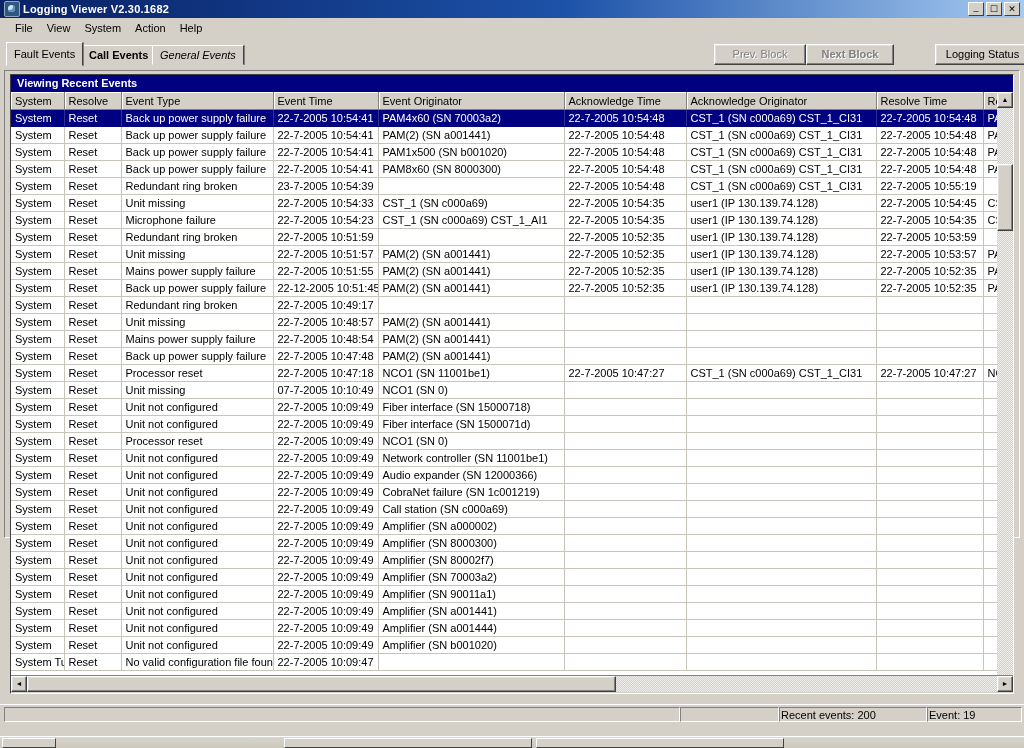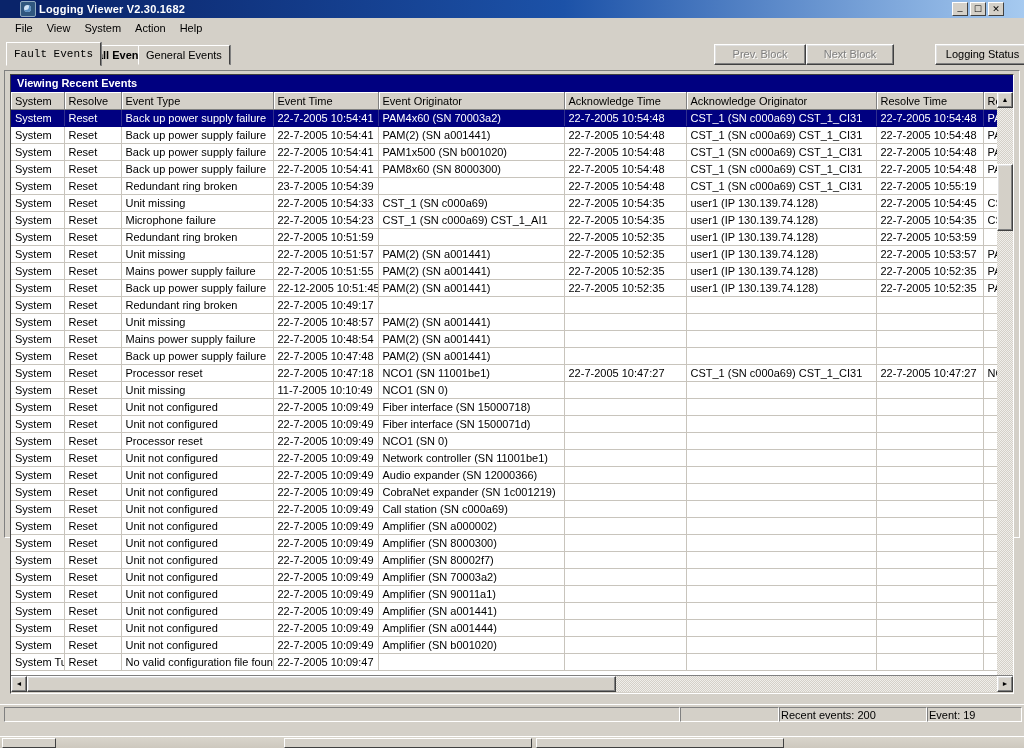--- a/index.html
+++ b/index.html
@@ -21,21 +21,21 @@
 
   
   .titlebar {
     position: absolute;
     left: 0; top: 0;
     width: 1024px; height: 18px;
     background: linear-gradient(to right, #0a246a 0%, #0a246a 5%, #1c52a8 55%, #a6caf0 100%);
     display: flex;
     align-items: center;
     box-sizing: border-box;
-    padding: 0 18px;
+    padding: 0 2px;
   }
   .title-icon {
     width: 14px; height: 14px;
     margin: 0 3px 0 2px;
     background: #30577f;
     border: 1px solid #8fa8c0;
     border-radius: 2px;
     position: relative;
     flex: 0 0 auto;
   }
@@ -112,21 +112,20 @@
     white-space: nowrap;
     cursor: default;
   }
   .tab.active {
     top: 1px;
     height: 24px;
     line-height: 22px;
     font-weight: normal;
     z-index: 3;
     border-bottom-color: #d4d0c8;
-    font-family: Liberation Mono, monospace;
   }
 
   
   .tb-btn {
     position: absolute;
     height: 21px;
     background: #d4d0c8;
     border: 1px solid;
     border-color: #ffffff #404040 #404040 #ffffff;
     box-shadow: inset -1px -1px 0 #808080, inset 1px 1px 0 #dfdfdf;
@@ -342,24 +341,24 @@
     <div class="menu-item">File</div>
     <div class="menu-item">View</div>
     <div class="menu-item">System</div>
     <div class="menu-item">Action</div>
     <div class="menu-item">Help</div>
   </div>
 
   <div class="tabstrip">
     <div class="tab active" style="left:6px;">Fault Events</div>
     <div class="tab" style="left:81px;font-weight:bold;">Call Events</div>
-    <div class="tab" style="left:138px;">General Events</div>
+    <div class="tab" style="left:152px;font-style:italic;">General Events</div>
 
     <div class="tb-btn disabled" style="left:714px; top:3px; width:92px;">Prev. Block</div>
-    <div class="tb-btn disabled" style="left:806px; top:3px; width:88px;">Next Block</div>
+    <div class="tb-btn disabled" style="left:806px; top:3px; width:88px;font-weight:bold;">Next Block</div>
     <div class="tb-btn" style="left:935px; top:3px; width:95px;">Logging Status</div>
   </div>
 
   <div class="panel">
     <div class="panel-inner">
 
       <div class="viewing-bar">Viewing Recent Events</div>
 
       <div class="grid-wrap">
         <table class="grid">
@@ -561,21 +560,21 @@
                 <td>NCO1 (SN 11001be1)</td>
                 <td>22-7-2005 10:47:27</td>
                 <td>CST_1 (SN c000a69) CST_1_CI31</td>
                 <td>22-7-2005 10:47:27</td>
                 <td>NCO1</td>
               </tr>
               <tr>
                 <td>System</td>
                 <td>Reset</td>
                 <td>Unit missing</td>
-                <td>11-7-2005 10:10:49</td>
+                <td>07-7-2005 10:10:49</td>
                 <td>NCO1 (SN 0)</td>
                 <td></td>
                 <td></td>
                 <td></td>
                 <td></td>
               </tr>
               <tr>
                 <td>System</td>
                 <td>Reset</td>
                 <td>Unit not configured</td>
@@ -628,21 +627,21 @@
                 <td></td>
                 <td></td>
                 <td></td>
                 <td></td>
               </tr>
               <tr>
                 <td>System</td>
                 <td>Reset</td>
                 <td>Unit not configured</td>
                 <td>22-7-2005 10:09:49</td>
-                <td>CobraNet expander (SN 1c001219)</td>
+                <td>CobraNet failure (SN 1c001219)</td>
                 <td></td>
                 <td></td>
                 <td></td>
                 <td></td>
               </tr>
               <tr>
                 <td>System</td>
                 <td>Reset</td>
                 <td>Unit not configured</td>
                 <td>22-7-2005 10:09:49</td>

